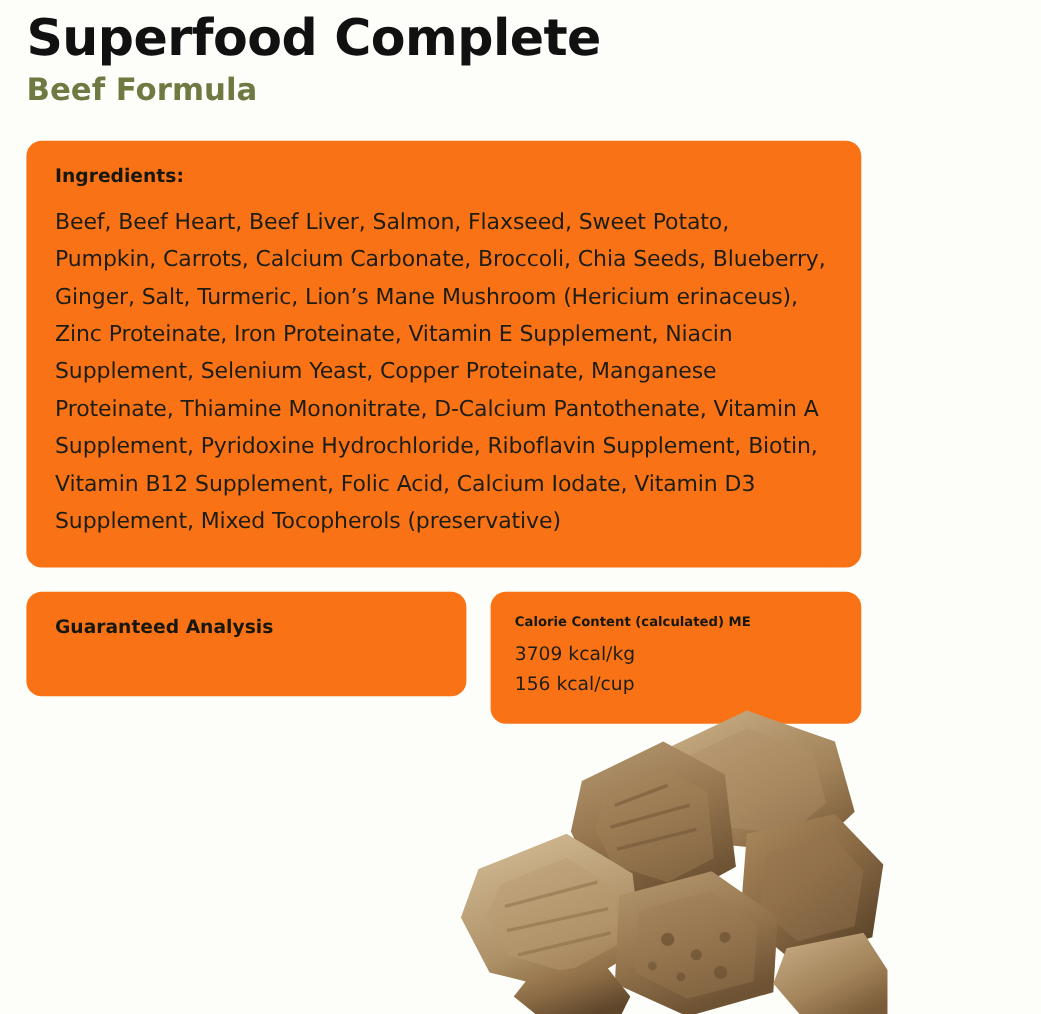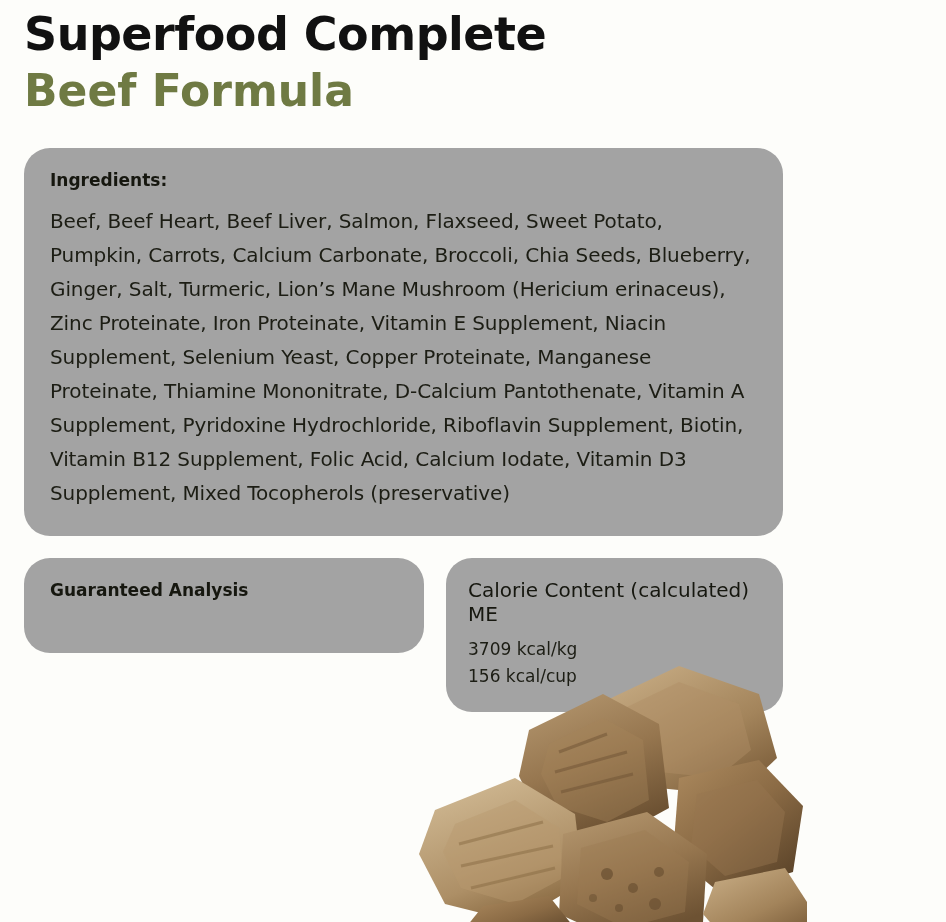--- a/index.html
+++ b/index.html
@@ -27,30 +27,30 @@
   }
   .title-main {
     font-size: 46px;
     font-weight: 700;
     letter-spacing: -0.5px;
     line-height: 1.15;
     color: #111111;
     margin: 0;
   }
   .title-sub {
-    font-size: 44px;
+    font-size: 28px;
     font-weight: 700;
     letter-spacing: 0px;
     line-height: 1.2;
     color: #6f7a43;
     margin: 4px 0 0 0;
   }
   .card {
-    background: #a3a3a3;
-    border-radius: 26px;
+    background: #f97316;
+    border-radius: 14px;
     box-sizing: border-box;
   }
   .ingredients-card {
     margin-top: 30px;
     padding: 22px 26px 26px 26px;
     width: 100%;
   }
   .ingredients-label {
     font-size: 17px;
     font-weight: 700;
@@ -96,22 +96,22 @@
     flex: 1 1 auto;
     position: relative;
     min-height: 340px;
   }
   .calorie-card {
     padding: 20px 22px 22px 22px;
     width: 100%;
     box-sizing: border-box;
   }
   .calorie-heading {
-    font-size: 20px;
-    font-weight: 400;
+    font-size: 12px;
+    font-weight: 700;
     color: #16170f;
     margin: 0 0 10px 0;
   }
   .calorie-line {
     font-size: 17px;
     line-height: 27px;
     color: #1c1d14;
     margin: 0;
   }
   

